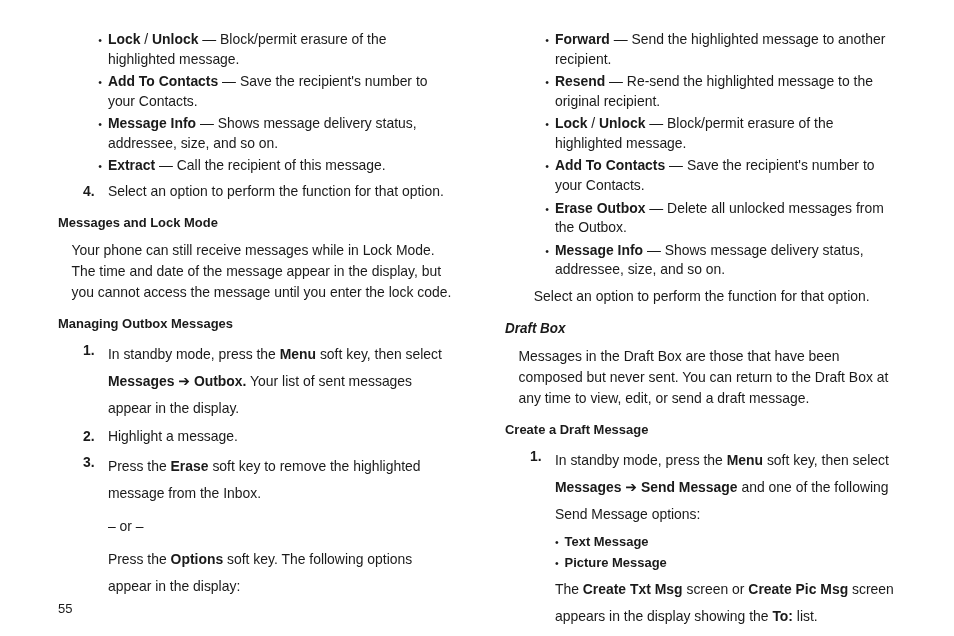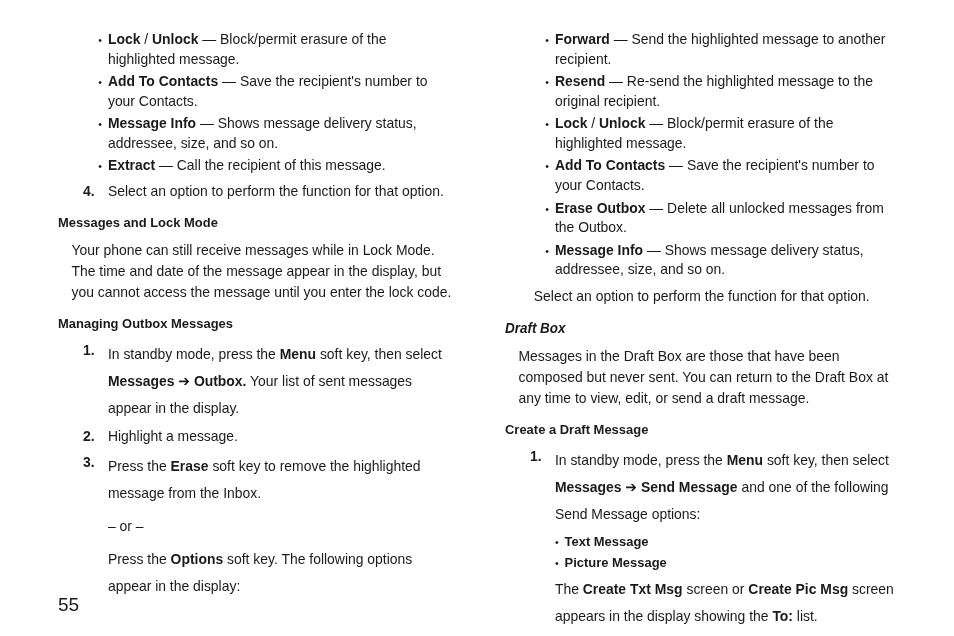--- a/index.html
+++ b/index.html
@@ -94,21 +94,21 @@
   }
   .cont {
     margin-left: 52px;
     line-height: 1.85;
     margin-top: 4px;
   }
   .pagenum {
     position: absolute;
     bottom: 20px;
     left: 58px;
-    font-size: 19px;
+    font-size: 13px;
   }
   .line-tight .txt { line-height: 1.35; }
 </style>
 </head>
 <body>
 
 <div class="page">
 
   <div class="col">
 

